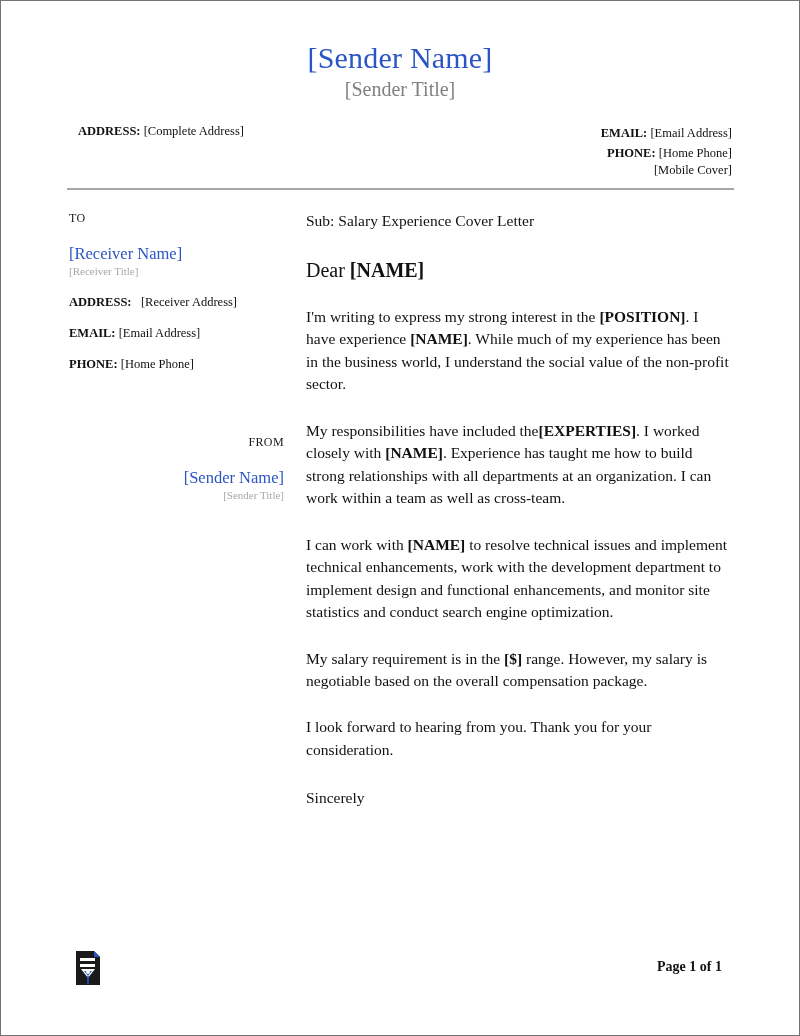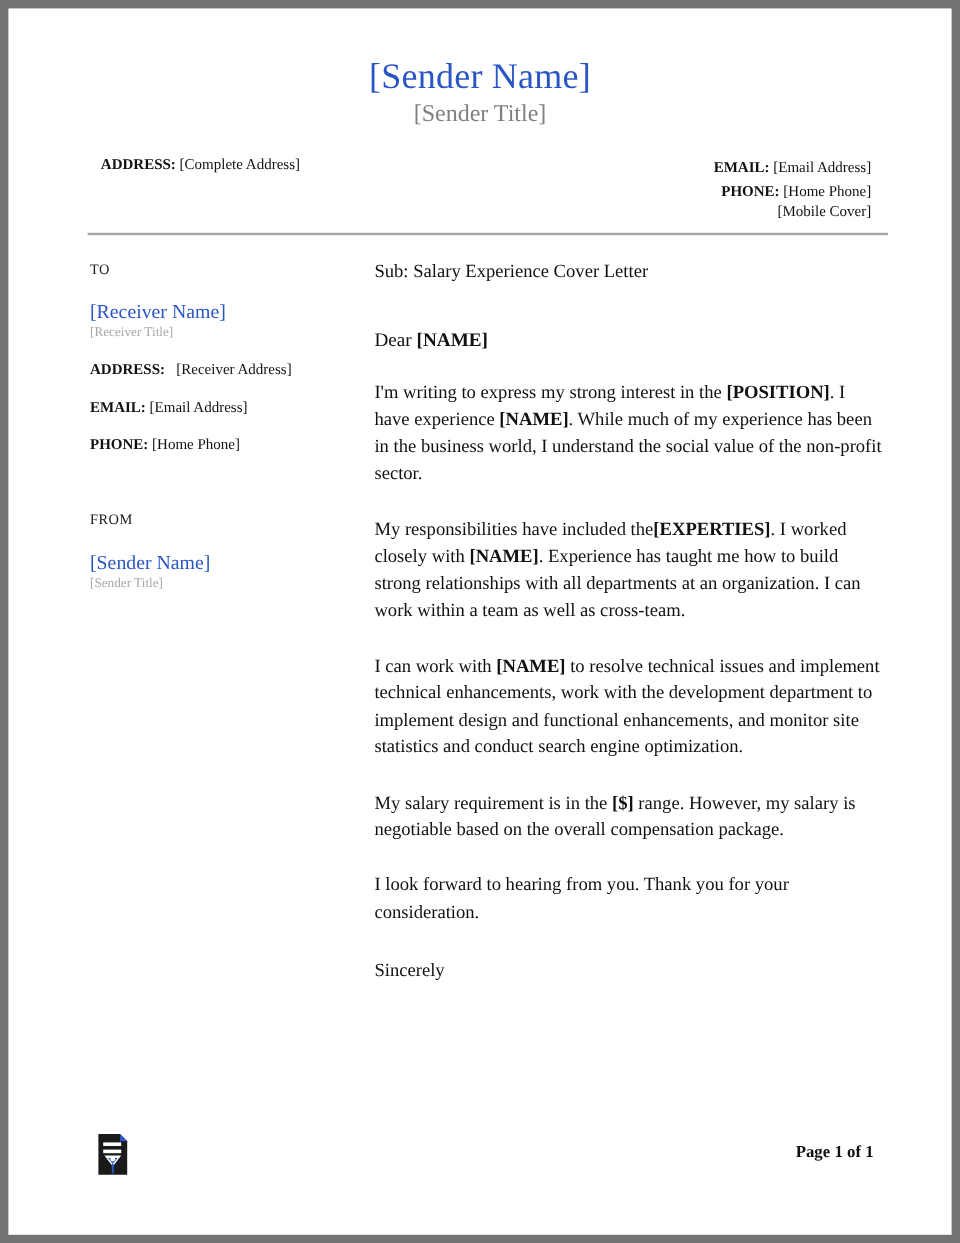--- a/index.html
+++ b/index.html
@@ -14,21 +14,21 @@
     color: #111111;
     position: relative;
     overflow: hidden;
   }
   .page {
     position: absolute;
     left: 0; top: 0;
     width: 800px;
     height: 1036px;
     box-sizing: border-box;
-    border: 7px solid #737373;
+    border: 1px solid #737373;
     background: #ffffff;
   }
 
   
   .letterhead {
     padding-top: 41px;
     text-align: center;
   }
   .sender-name-main {
     font-size: 30px;
@@ -121,31 +121,32 @@
     line-height: 1.3;
     margin-top: 1px;
   }
   .party-row {
     font-size: 12.5px;
     line-height: 1.2;
     margin-top: 16px;
     white-space: nowrap;
   }
   .from-block {
-    margin-top: 48px;
+    margin-top: 63px;
+    text-align: right;
   }
 
   
   .subject {
     font-size: 15.5px;
     line-height: 1.35;
   }
   .salutation {
-    font-size: 16px;
-    margin-top: 37px;
+    font-size: 20px;
+    margin-top: 27px;
   }
   .para {
     font-size: 15.5px;
     line-height: 1.45;
     margin-top: 24px;
   }
   .para b, .salutation b {
     font-weight: bold;
   }
   .signoff {

